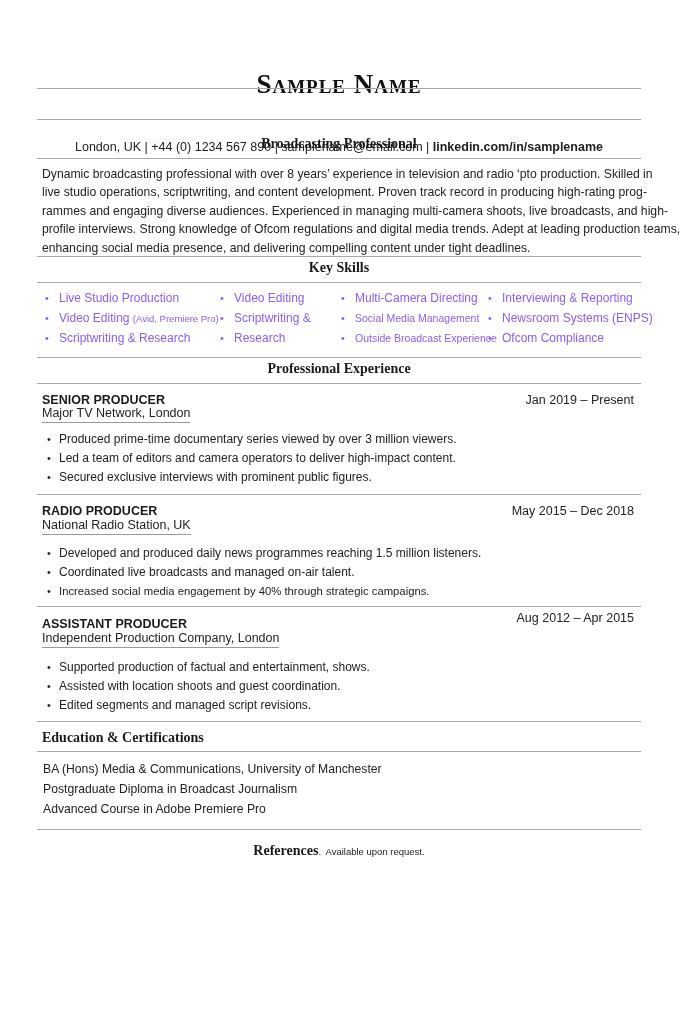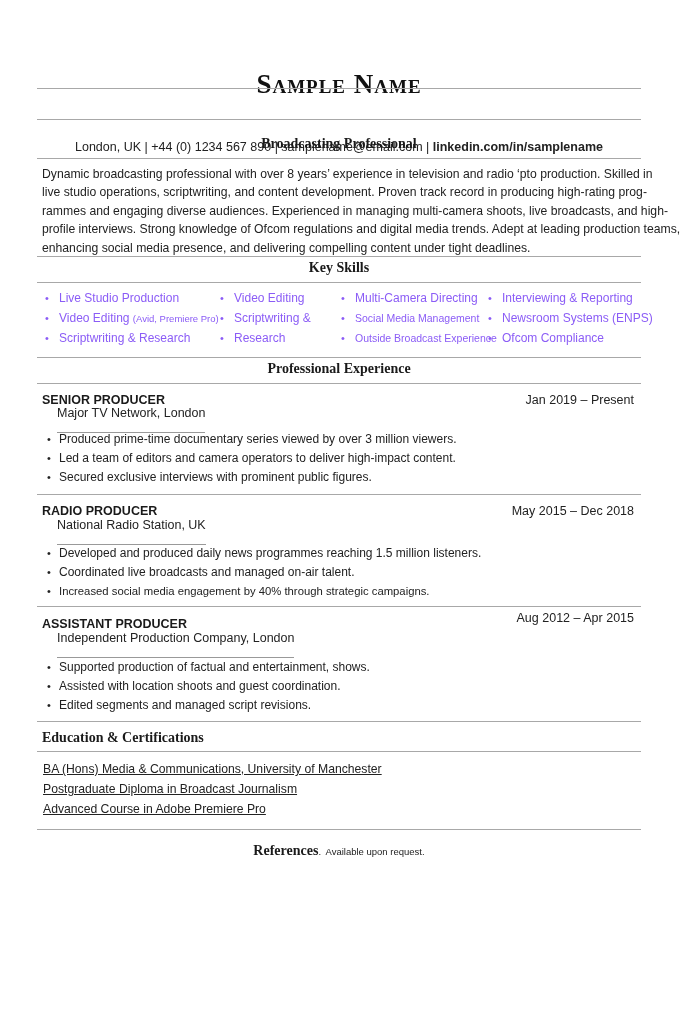--- a/index.html
+++ b/index.html
@@ -16,28 +16,28 @@
                 font-family: "Liberation Serif", "DejaVu Serif", serif; font-weight: bold; font-size: 14px; color: #1a1a1a; }
   .sect-title.left { text-align: left; left: 5px; }
   .summary { position: absolute; left: 5px; width: 600px; top: 165px; font-size: 12.2px; line-height: 18.4px; color: #222; }
   .summary span { display: block; white-space: nowrap; }
   .skills-col { position: absolute; top: 291px; font-size: 12px; }
   .skill { height: 20px; line-height: 15px; white-space: nowrap; color: #8b5cf6; }
   .skill .b { display: inline-block; width: 14px; font-size: 11px; }
   .skill small { font-size: 9.5px; }
   .skill.sm { font-size: 10.5px; }
   .job-title { position: absolute; left: 5px; font-weight: bold; font-size: 12.5px; color: #1a1a1a; }
-  .job-org { position: absolute; left: 20px; font-size: 12.5px; color: #222;
-             border-bottom: 1.5px solid #999; padding-bottom: 12px; }
+  .job-org { position: absolute; left: 5px; font-size: 12.5px; color: #222;
+             border-bottom: 1.5px solid #999; padding-bottom: 2px; }
   .job-date { position: absolute; right: 7px; font-size: 12.5px; color: #222; text-align: right; }
   .bullets { position: absolute; left: 10px; font-size: 12px; }
   .bullet { height: 19.2px; line-height: 18px; white-space: nowrap; color: #222; }
   .bullet .b { display: inline-block; width: 12px; font-size: 11px; }
   .edu { position: absolute; left: 6px; font-size: 12.2px; line-height: 20px; color: #222; }
-  .edu div { height: 20px; text-decoration: underline; }
+  .edu div { height: 20px; }
   .refs { position: absolute; left: 0; width: 604px; top: 841px; text-align: center; }
   .refs .t { font-family: "Liberation Serif", "DejaVu Serif", serif; font-weight: bold; font-size: 14px; }
   .refs .d { font-size: 9.5px; color: #222; }
 </style>
 </head>
 <body>
 
 <div class="page">
 
   <div class="name">Sample Name</div>

